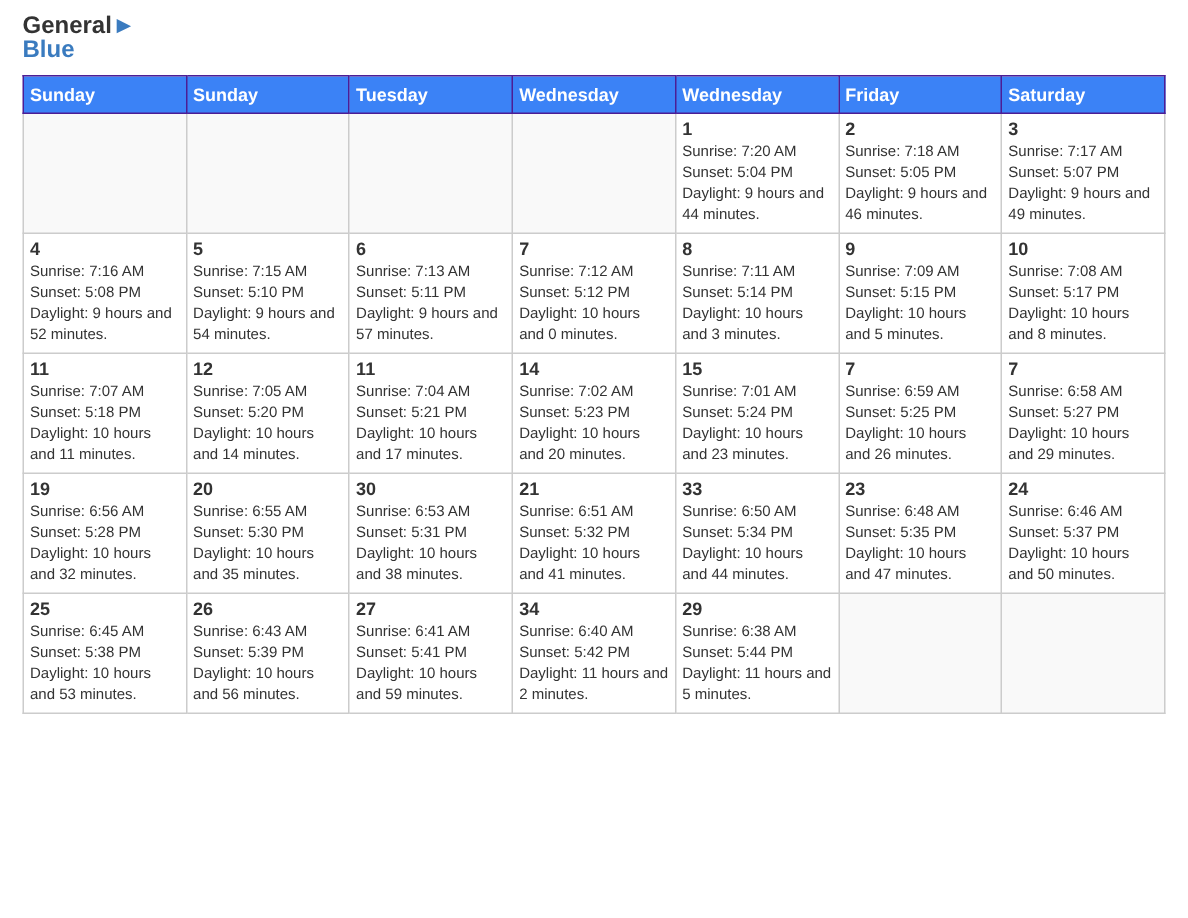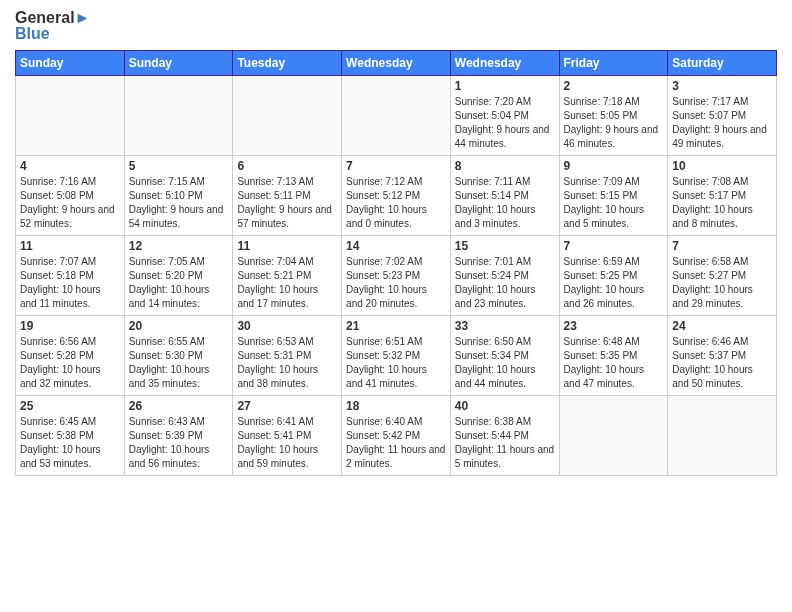--- a/index.html
+++ b/index.html
@@ -278,27 +278,27 @@
           Sunrise: 6:43 AM<br>Sunset: 5:39 PM<br>Daylight: 10 hours and 56 minutes.
         </div>
       </td>
           <td>
         <span class="day-number">27</span>
         <div class="day-info">
           Sunrise: 6:41 AM<br>Sunset: 5:41 PM<br>Daylight: 10 hours and 59 minutes.
         </div>
       </td>
           <td>
-        <span class="day-number">18</span>
+        <span class="day-number">34</span>
         <div class="day-info">
           Sunrise: 6:40 AM<br>Sunset: 5:42 PM<br>Daylight: 11 hours and 2 minutes.
         </div>
       </td>
           <td>
-        <span class="day-number">40</span>
+        <span class="day-number">29</span>
         <div class="day-info">
           Sunrise: 6:38 AM<br>Sunset: 5:44 PM<br>Daylight: 11 hours and 5 minutes.
         </div>
       </td>
           <td class="empty"></td>
           <td class="empty"></td>
         </tr>
       </tbody>
   </table>
 </div>

